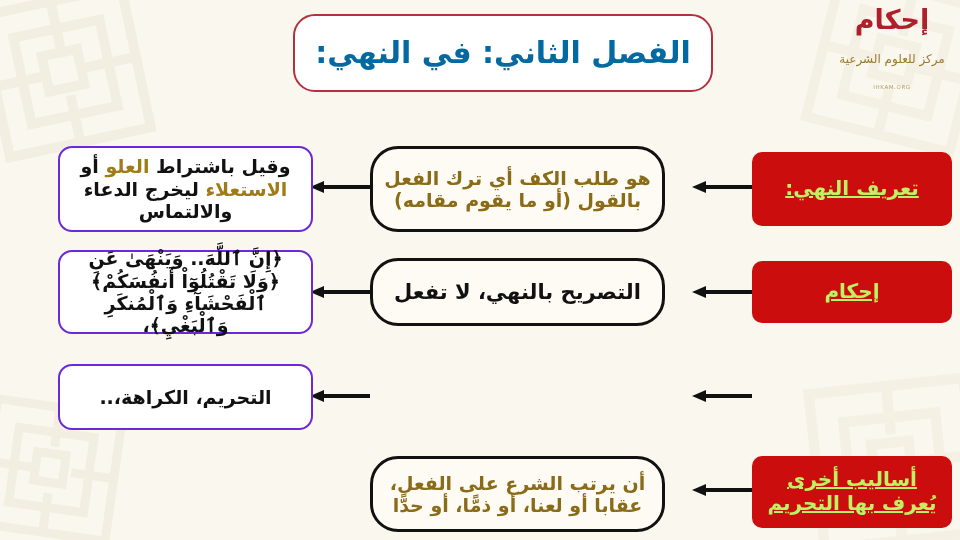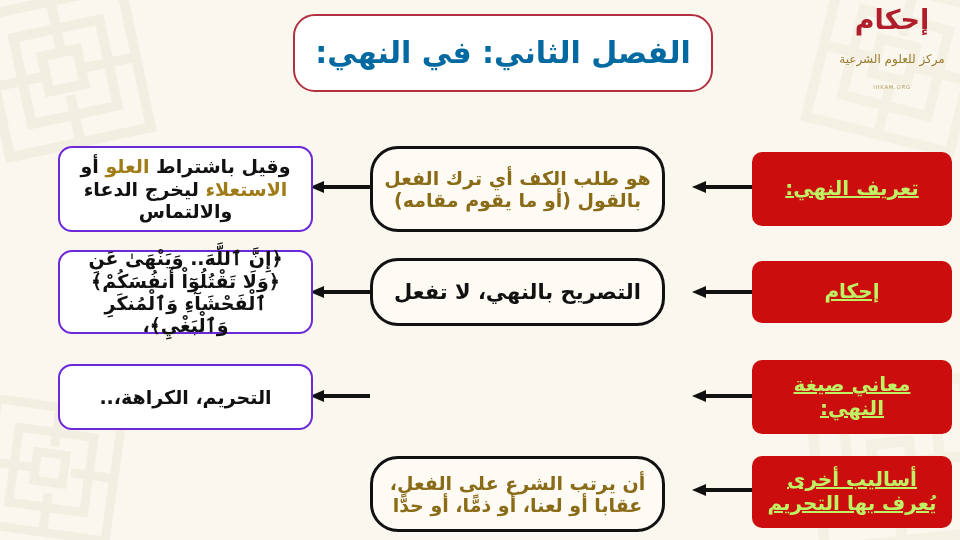--- a/index.html
+++ b/index.html
@@ -187,23 +187,20 @@
   </div>
 
   <div class="node node-left" style="left:58px;top:250px;width:255px;height:84px;">
     <div class="txt quran">
       <div>﴿إِنَّ ٱللَّهَ.. وَيَنْهَىٰ عَنِ</div>
       <div>﴿وَلَا تَقْتُلُوٓاْ أَنفُسَكُمْ﴾</div>
       <div>ٱلْفَحْشَآءِ وَٱلْمُنكَرِ وَٱلْبَغْيِ﴾،</div>
     </div>
   </div>
 
-  <div class="node node-red" style="right:8px;top:360px;width:200px;height:74px;">
-    <div class="txt">معاني صيغة النهي:</div>
-  </div>
 
   <div class="stub" style="right:208px;top:394px;width:8px;height:4px;"></div>
   <div class="arrow" style="right:216px;top:390px;width:52px;">
     <div class="shaft" style="width:42px;"></div>
       <div class="head"></div>
   </div>
 
 
   <div class="stub" style="left:362px;top:394px;width:8px;height:4px;"></div>
   <div class="arrow" style="left:310px;top:390px;width:52px;">

